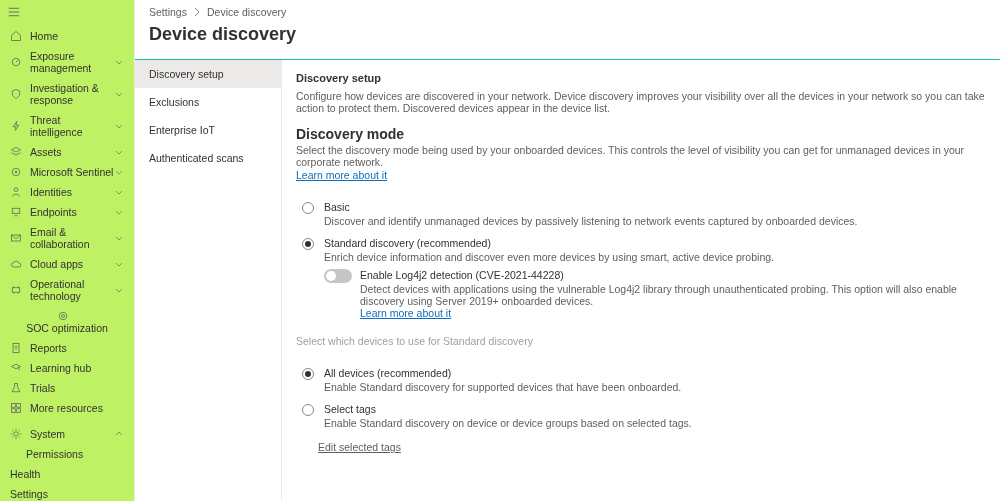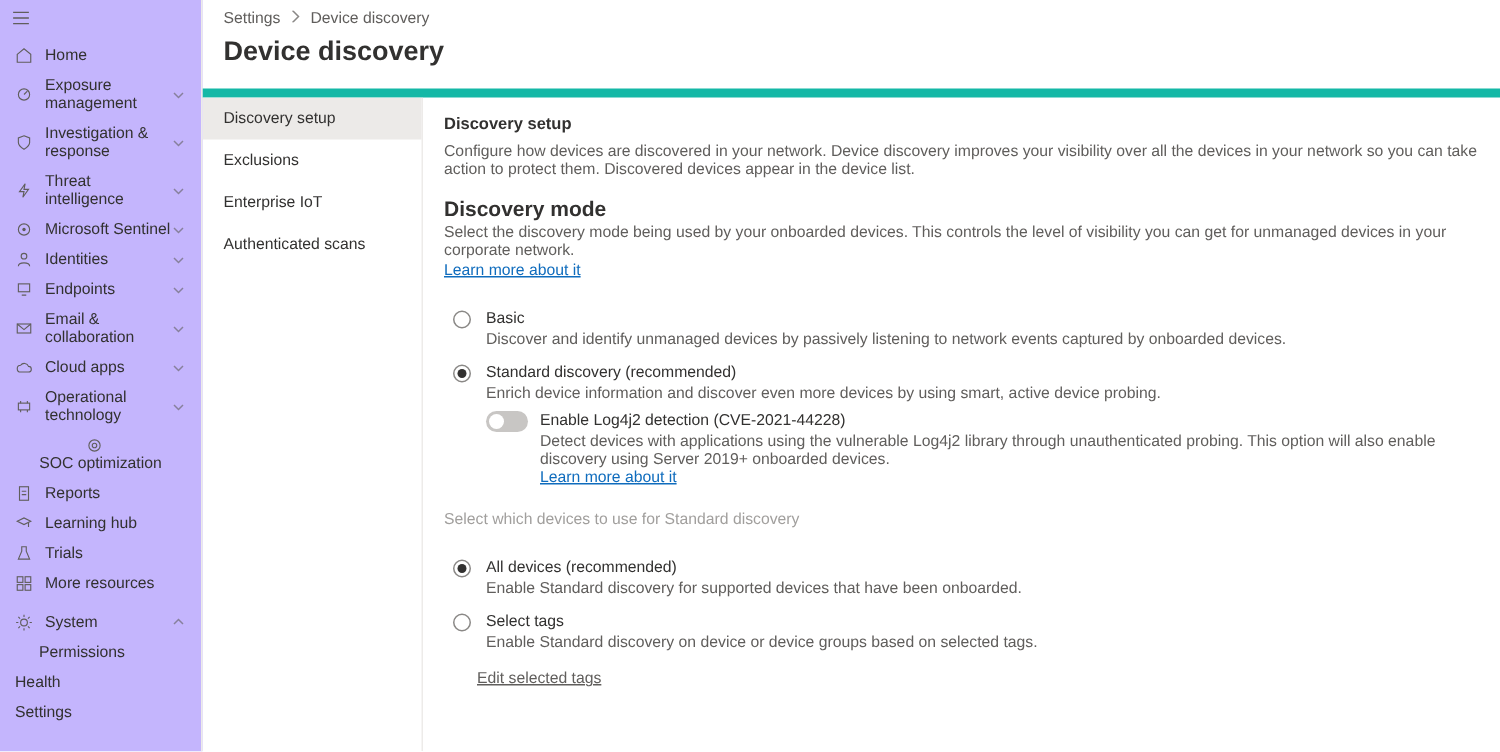--- a/index.html
+++ b/index.html
@@ -1,31 +1,31 @@
 <!DOCTYPE html>
 <html><head>
 <meta charset="utf-8">
 <style>
   * { box-sizing: border-box; margin: 0; padding: 0; }
   body { font-family: "Segoe UI", Arial, sans-serif; font-size: 11px; color: #323130; background: #fff; width: 1000px; height: 501px; overflow: hidden; }
   .root { display: flex; width: 100%; height: 100%; }
-  .sidebar { width: 135px; background: #c4b5fd; border-right: 1px solid #edebe9; height: 100%; overflow: hidden; display: flex; flex-direction: column; }
+  .sidebar { width: 135px; background: #bef264; border-right: 1px solid #edebe9; height: 100%; overflow: hidden; display: flex; flex-direction: column; }
   .hamburger { padding: 6px 8px; }
   .hamburger svg { width: 12px; height: 12px; }
   .nav-item { display: flex; align-items: center; padding: 4px 10px; cursor: pointer; color: #323130; font-size: 10.5px; }
   .nav-item .icon { width: 12px; height: 12px; margin-right: 8px; flex-shrink: 0; display: flex; align-items: center; }
   .nav-item .label { flex: 1; }
   .nav-item .chev { width: 10px; height: 10px; opacity: 0.6; }
 
   .main { flex: 1; display: flex; flex-direction: column; height: 100%; overflow: hidden; }
   .breadcrumb { display: flex; align-items: center; gap: 6px; padding: 6px 14px 2px; font-size: 10.5px; color: #605e5c; }
   .breadcrumb .sep svg { width: 8px; height: 8px; }
   .page-title { font-size: 18px; font-weight: 700; padding: 4px 14px 14px; }
 
-  .content-row { display: flex; flex: 1; border-top: 6px solid #14b8a6; overflow: hidden; }
+  .content-row { display: flex; flex: 1; border-top: 1px solid #14b8a6; overflow: hidden; }
   .tabs { width: 147px; border-right: 1px solid #edebe9; padding-top: 0; }
   .tab { padding: 8px 14px; font-size: 10.5px; cursor: pointer; }
   .tab.active { background: #eceae8; }
 
   .panel { flex: 1; padding: 12px 14px 14px; overflow: auto; font-size: 10.5px; color: #323130; }
   .panel h2 { font-size: 11px; font-weight: 600; margin-bottom: 6px; }
   .panel .desc { color: #605e5c; margin-bottom: 12px; }
   .panel h3 { font-size: 14px; font-weight: 600; margin-bottom: 2px; }
   .subdesc { color: #605e5c; margin-bottom: 1px; }
   .link { color: #0f6cbd; text-decoration: underline; cursor: pointer; display: inline-block; }
@@ -90,20 +90,31 @@
               <path d="M2 4 L5 7 L8 4" fill="none" stroke="#605e5c" stroke-width="1"></path>
             </svg></span>
         </div>
         <div class="nav-item">
           <span class="icon">
             <svg viewBox="0 0 16 16" width="12" height="12">
               <path d="M9 2 L4 9 H8 L7 14 L12 7 H8 Z" fill="none" stroke="#605e5c"></path>
             </svg>
           </span>
           <span class="label">Threat intelligence</span>
+          <span class="chev"><svg viewBox="0 0 10 10" width="10" height="10">
+              <path d="M2 4 L5 7 L8 4" fill="none" stroke="#605e5c" stroke-width="1"></path>
+            </svg></span>
+        </div>
+        <div class="nav-item">
+          <span class="icon">
+            <svg viewBox="0 0 16 16" width="12" height="12">
+              <path d="M2 5 L8 2 L14 5 L8 8 Z M2 9 L8 12 L14 9" fill="none" stroke="#605e5c"></path>
+            </svg>
+          </span>
+          <span class="label">Assets</span>
           <span class="chev"><svg viewBox="0 0 10 10" width="10" height="10">
               <path d="M2 4 L5 7 L8 4" fill="none" stroke="#605e5c" stroke-width="1"></path>
             </svg></span>
         </div>
         <div class="nav-item">
           <span class="icon">
             <svg viewBox="0 0 16 16" width="12" height="12">
               <circle cx="8" cy="8" r="5" fill="none" stroke="#605e5c"></circle>
               <circle cx="8" cy="8" r="1.5" fill="#605e5c"></circle>
             </svg>

